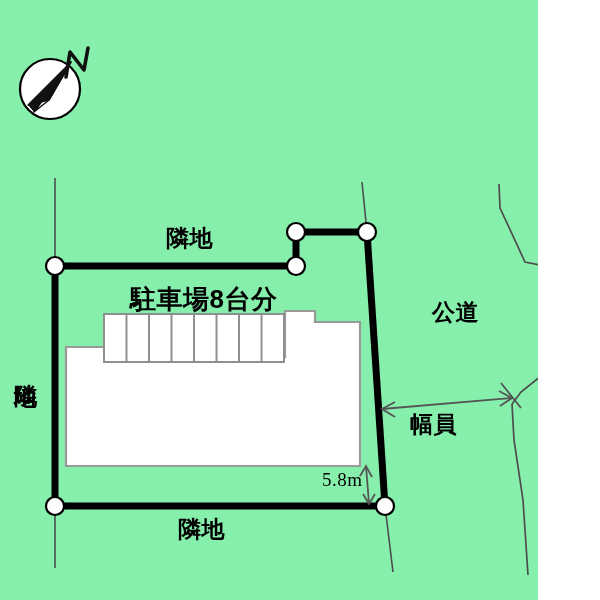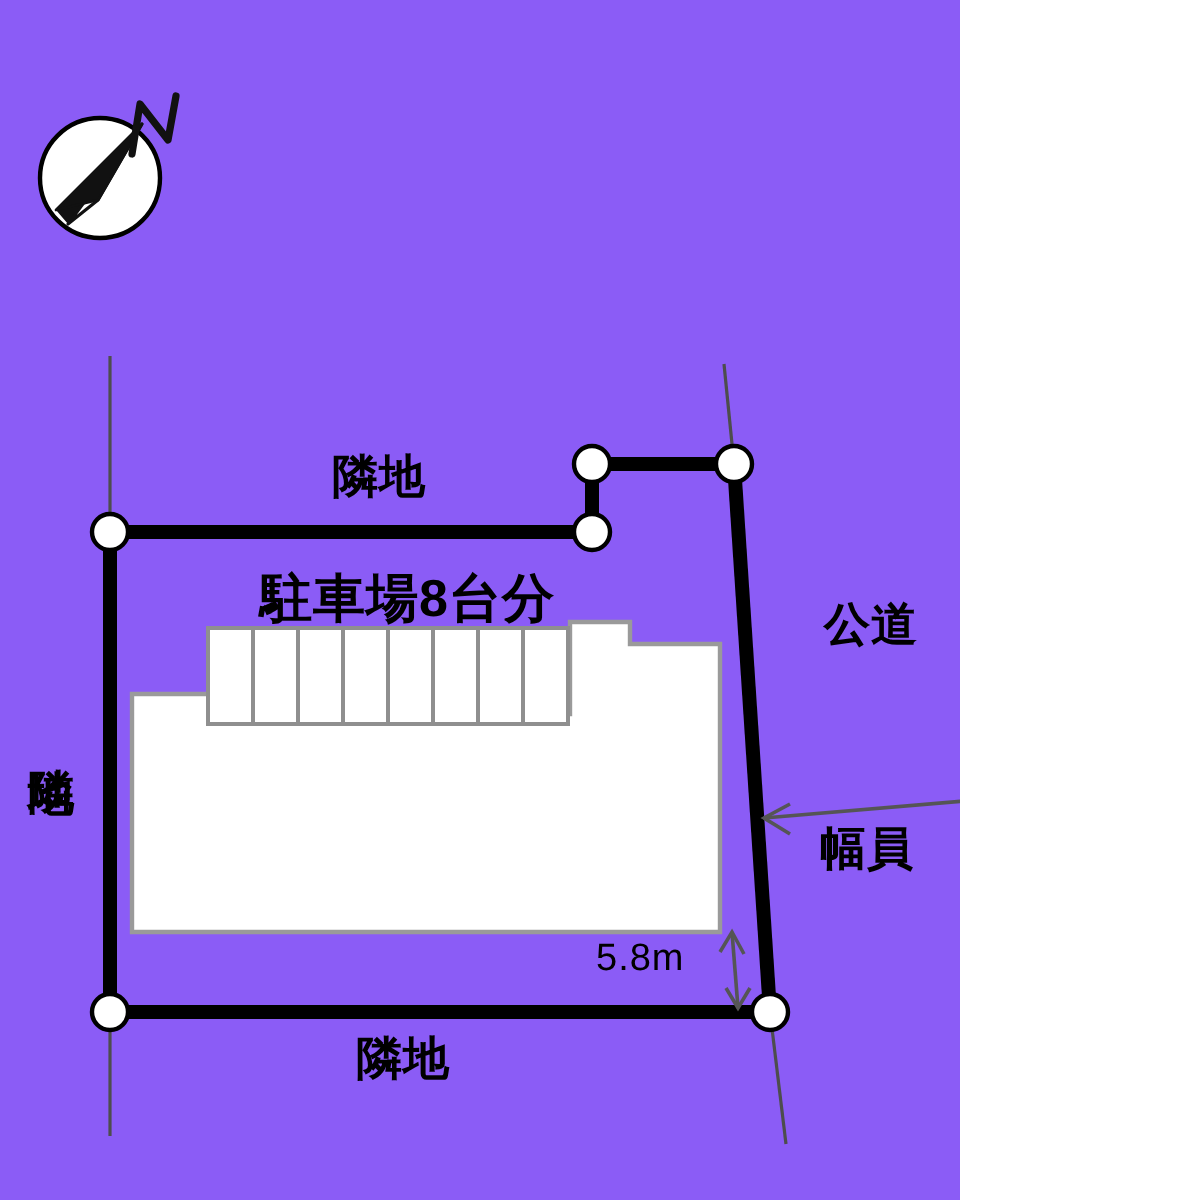--- a/index.html
+++ b/index.html
@@ -6,23 +6,23 @@
   html, body {
     margin: 0;
     padding: 0;
     background: #ffffff;
   }
   body {
     font-family: "Liberation Sans", "DejaVu Sans", sans-serif;
   }
   #plan-root {
     position: relative;
-    width: 480px;
+    width: 538px;
     height: 600px;
-    background: #8b5cf6;
+    background: #86efac;
     overflow: hidden;
   }
   #plan-svg {
     position: absolute;
     left: 0;
     top: 0;
     width: 600px;
     height: 600px;
   }
   .lbl {
@@ -157,23 +157,23 @@
     </g>
 
   </svg>
 
   <div class="lbl lbl-jp" style="left:166px; top:226px;">隣地</div>
 
   <div class="lbl lbl-vert" style="left:14px; top:365px;">隣地</div>
 
   <div class="lbl lbl-jp" style="left:178px; top:517px;">隣地</div>
 
-  <div class="lbl lbl-jp" style="left:412px; top:300px;">公道</div>
+  <div class="lbl lbl-jp" style="left:432px; top:300px;">公道</div>
 
   <div class="lbl lbl-parking" style="left:130px; top:286px;">駐車場8台分</div>
 
-  <div class="lbl lbl-dim" style="left:298px; top:470px;">5.8m</div>
+  <div class="lbl lbl-dim" style="left:322px; top:470px;font-family:Liberation Serif, serif;">5.8m</div>
 
   <div class="lbl lbl-road-width" style="left:410px; top:410px;">
     <div>幅員</div>
   </div>
 
 </div>
 
 </body></html>

